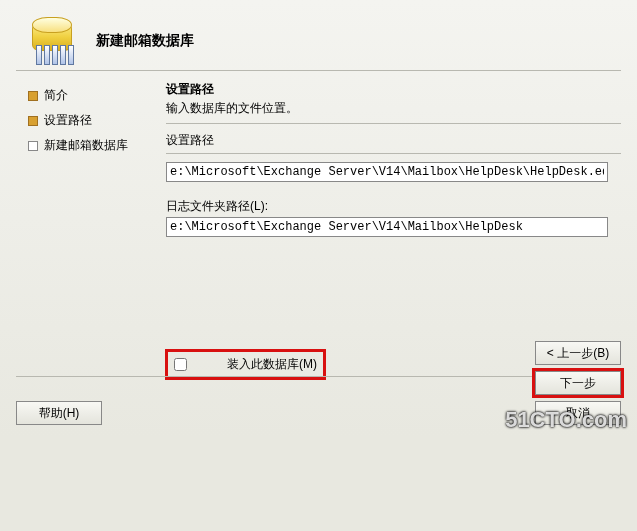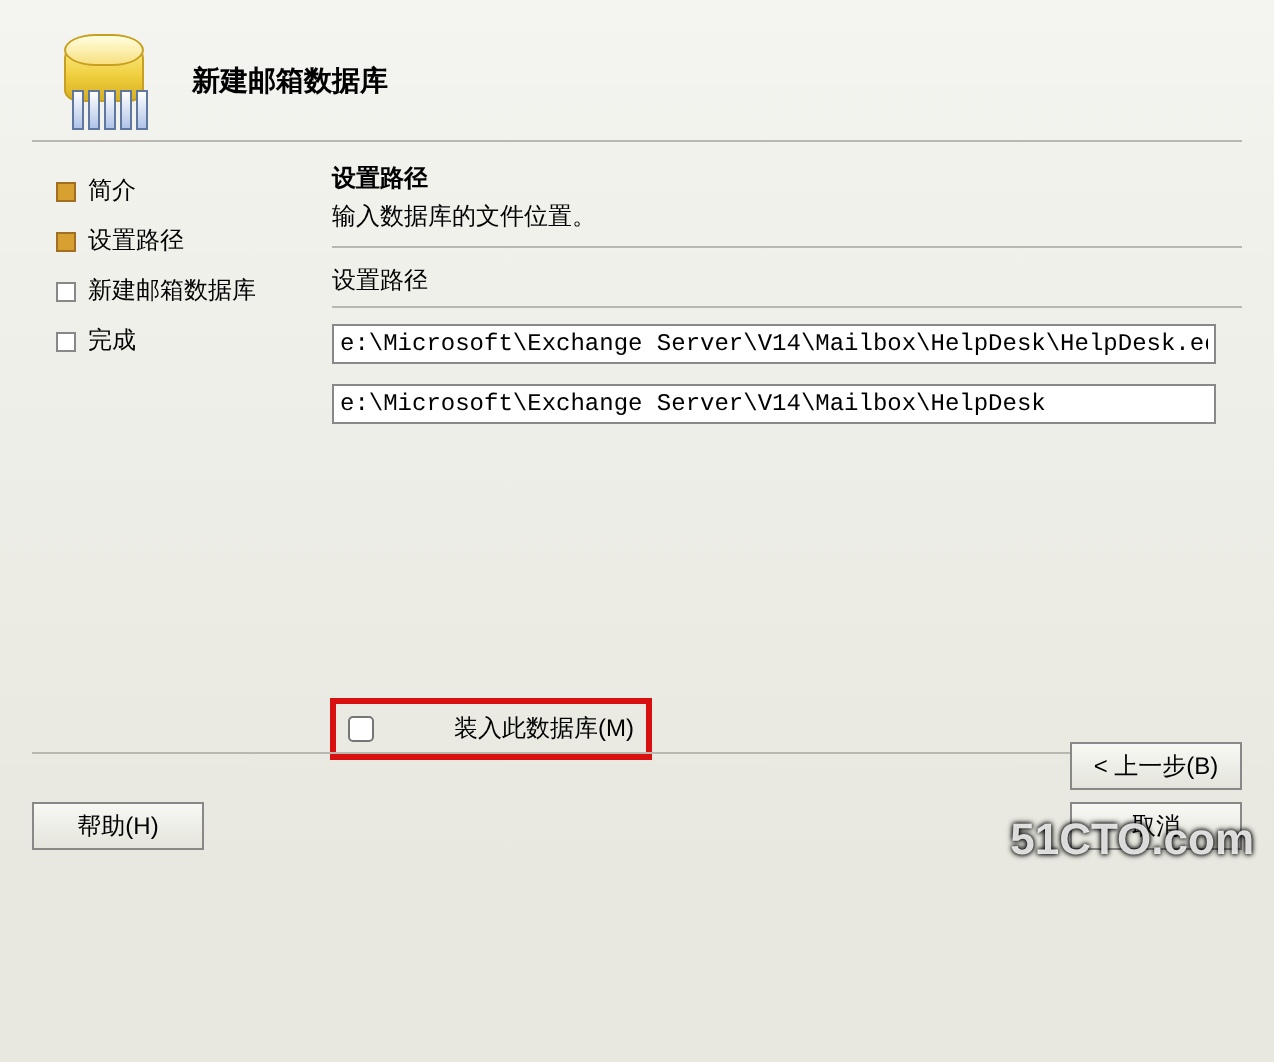--- a/index.html
+++ b/index.html
@@ -192,54 +192,54 @@
         <span class="step-label">简介</span>
       </div>
       <div class="step">
         <span class="bullet cur"></span>
         <span class="step-label">设置路径</span>
       </div>
       <div class="step">
         <span class="bullet todo"></span>
         <span class="step-label">新建邮箱数据库</span>
       </div>
-      <div class="step">
-        <span class="bullet todo"></span>
-        <span class="step-label">完成</span>
-      </div>
     </div>
 
     <div class="main">
       <div class="section-title">设置路径</div>
       <div class="section-sub">输入数据库的文件位置。</div>
       <hr class="subhr">
       <div class="grp-title">设置路径</div>
       <hr class="subhr">
 
       <input class="text-input" type="text" readonly="" value="e:\Microsoft\Exchange Server\V14\Mailbox\HelpDesk\HelpDesk.edb" style="">
 
       <div style="height:10px"></div>
 
+      <div class="field-label">日志文件夹路径(L):</div>
       <input class="text-input" type="text" readonly="" value="e:\Microsoft\Exchange Server\V14\Mailbox\HelpDesk" style="">
     </div>
   </div>
 
   <div class="checkbox-row highlight-red">
     <input type="checkbox" style="">
     <span>装入此数据库(M)</span>
   </div>
 
   <hr class="footer-hr">
 
   <div class="footer">
     <div class="footer-left">
       <button class="btn">帮助(H)</button>
     </div>
     <div class="footer-right">
       <button class="btn">&lt; 上一步(B)</button>
+      <span class="next-wrap highlight-red">
+        <button class="btn">下一步</button>
+      </span>
       <button class="btn">取消</button>
     </div>
   </div>
 
   <div class="watermark">
     <span>51CTO.com</span>
   </div>
 
 </div>
 

